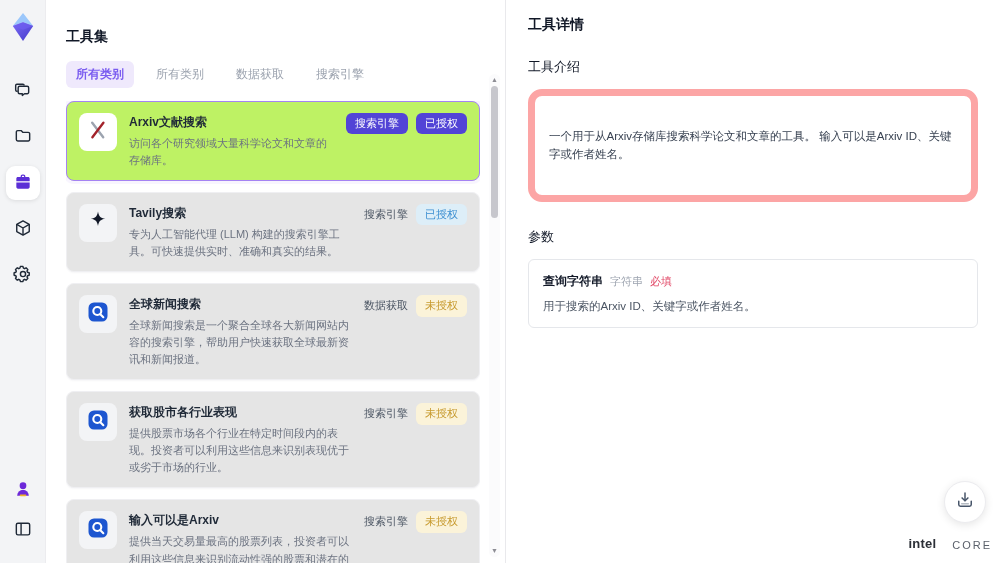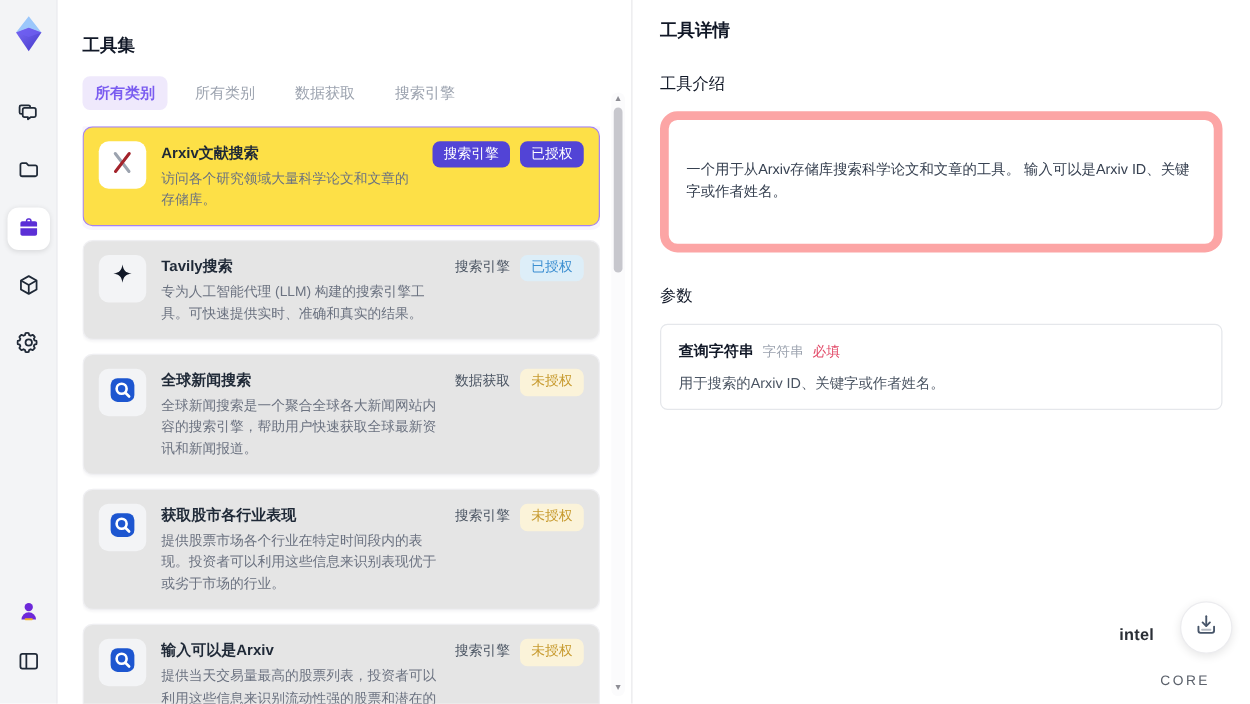--- a/index.html
+++ b/index.html
@@ -17,21 +17,21 @@
   .rail-bottom .rail-btn { margin-bottom:6px; }
 
   
   .list-panel { flex:0 0 459px; padding:26px 0 0 20px; position:relative; }
   .page-title { font-size:14px; font-weight:700; color:#111827; margin:2px 0 15px; }
   .tabs { display:flex; gap:12px; margin-bottom:13px; }
   .tab { border:none; background:none; font-size:12px; color:#9ca3af; padding:5px 10px; border-radius:6px; cursor:pointer; font-family:Liberation Sans, sans-serif; }
   .tab.active { background:#efe9fc; color:var(--accent,#7a5cf0); font-weight:700; }
   .cards { width:414px; height:482px; overflow:hidden; }
   .card { display:flex; gap:12px; background:#e5e5e5; border:1px solid #efeff2; border-radius:8px; padding:11px 12px; margin-bottom:11px; box-shadow:0 1px 2px rgba(17,24,39,.04); cursor:pointer; }
-  .card.selected { border:1.5px solid var(--selected-border,#a583f2); background:#fde047; box-shadow:0 0 0 3px rgba(150,110,245,.07); }
+  .card.selected { border:1.5px solid var(--selected-border,#a583f2); background:#bef264; box-shadow:0 0 0 3px rgba(150,110,245,.07); }
   .card-icon { flex:0 0 38px; width:38px; height:38px; border-radius:8px; background:#f3f4f6; display:flex; align-items:center; justify-content:center; }
   .card.selected .card-icon { background:#fff; }
   .card-icon svg { width:24px; height:24px; }
   .card-main { flex:1; min-width:0; }
   .t-name { font-size:12px; font-weight:700; color:#1f2937; margin:1px 0 4px; }
   .t-desc { font-size:11px; color:#6b7280; line-height:1.55; max-width:258px; }
   .card-badges { display:flex; gap:8px; align-items:flex-start; white-space:nowrap; }
   .badge { font-size:11px; padding:3px 9px; border-radius:6px; line-height:1.4; }
   .badge.plain { color:#4b5563; padding:3px 0; }
   .badge.solid { background:var(--badge-solid,#5244d6); color:#fff; }
@@ -52,21 +52,21 @@
   .param-box { border:1px solid #e5e7eb; border-radius:6px; background:#fff; padding:13px 14px; }
   .param-head { display:flex; align-items:baseline; gap:7px; margin-bottom:9px; }
   .param-name { font-size:12px; font-weight:700; color:#111827; }
   .param-type { font-size:11px; color:#9ca3af; }
   .param-required { font-size:11px; color:var(--required-text,#e24a68); }
   .param-desc { font-size:11.5px; color:#4b5563; }
 
   
   .fab { position:absolute; right:14px; bottom:40px; width:42px; height:42px; border-radius:50%; background:#fff; border:1px solid #ececef; box-shadow:0 2px 8px rgba(0,0,0,.10); display:flex; align-items:center; justify-content:center; cursor:pointer; }
   .fab svg { width:20px; height:20px; }
-  .brand { position:absolute; right:32px; bottom:12px; display:flex; align-items:flex-start; gap:5px; }
+  .brand { position:absolute; right:8px; bottom:12px; display:flex; align-items:flex-end; gap:16px; }
   .brand .b1 { font-size:13px; font-weight:700; color:#2b2f36; letter-spacing:.2px; }
   .brand .b2 { font-size:11px; font-weight:400; color:#5b616b; letter-spacing:2px; text-transform:uppercase;margin-top:39px; }
 </style>
 </head>
 <body>
 
 <div class="app">
 
   <nav class="rail">
     <div class="logo">

